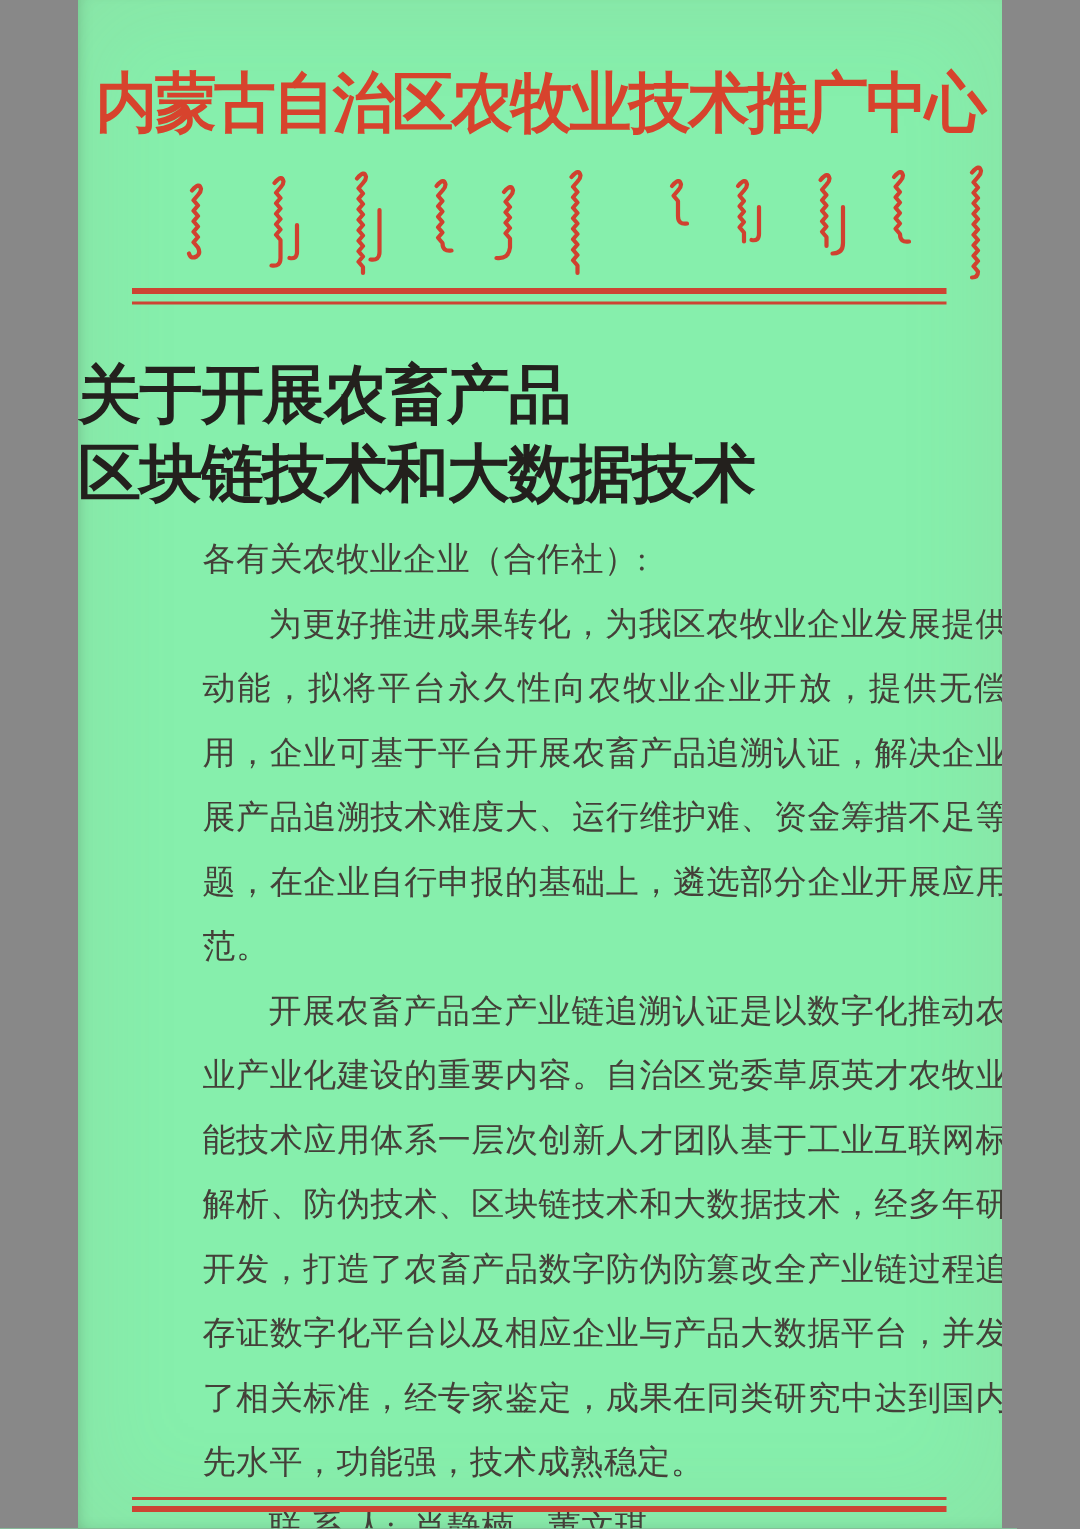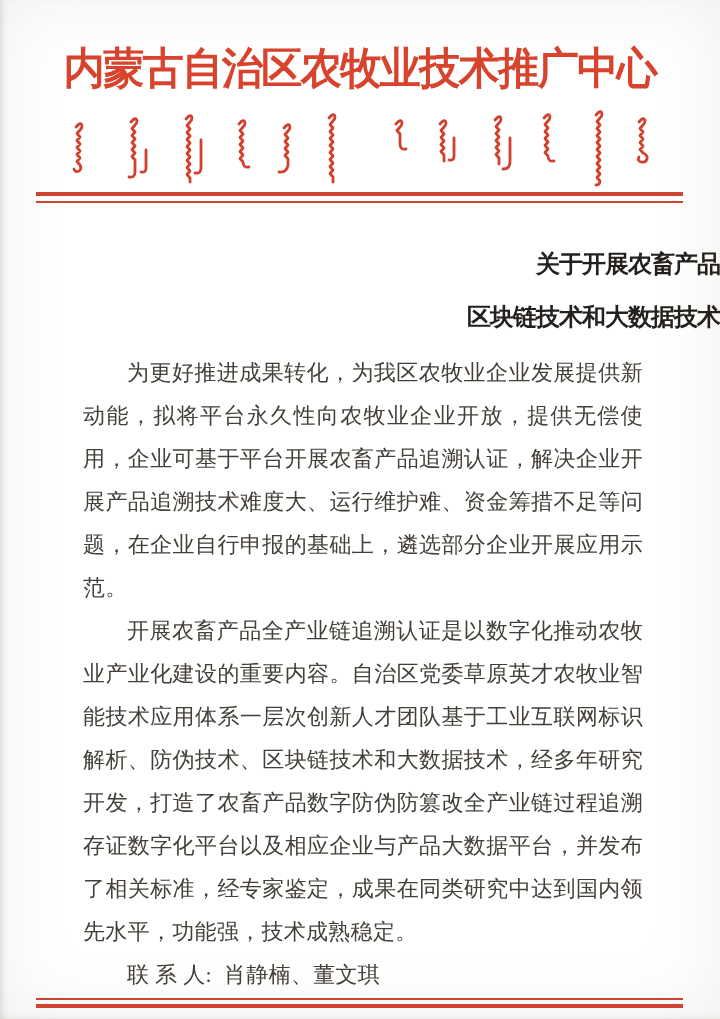--- a/index.html
+++ b/index.html
@@ -1,23 +1,23 @@
 <!DOCTYPE html>
 <html><head>
 <meta charset="utf-8">
 <style>
   html, body { margin: 0; padding: 0; }
   body { background: #888; }
 
   .page {
     position: relative;
-    width: 720px;
+    width: 616px;
     height: 1019px;
     margin: 0 auto;
-    background: #ffffff;
+    background: #86efac;
     overflow: hidden;
     font-family: "Liberation Serif", serif;
     box-shadow: inset 0 0 70px rgba(160,150,125,0.14),
                 inset 7px 0 10px -7px rgba(0,0,0,0.18),
                 inset 0 -6px 10px -7px rgba(0,0,0,0.10);
   }
 
   .org-name {
     position: absolute;
     top: 40px; left: 0; right: 0;
@@ -42,22 +42,22 @@
   .rule-top { top: 192px; }
   .rule-top .bar-thick { height: 4px; background: #cd4433; }
   .rule-top .bar-thin  { height: 2px; background: #cd4433; margin-top: 5px; }
   .rule-bottom { top: 998px; }
   .rule-bottom .bar-thin  { height: 2px; background: #cd4433; }
   .rule-bottom .bar-thick { height: 4px; background: #cd4433; margin-top: 4px; }
 
   .doc-title {
     position: absolute;
     top: 238px; left: 0; right: 0;
-    text-align: right;
-    font-size: 24px;
+    text-align: left;
+    font-size: 42px;
     font-weight: bold;
     letter-spacing: -1px;
     line-height: 53px;
     color: #23201d;
   }
 
   .doc-body {
     position: absolute;
     top: 351px; left: 83px;
     width: 560px;
@@ -102,20 +102,21 @@
     <div class="bar-thick"></div>
     <div class="bar-thin"></div>
   </div>
 
   <div class="doc-title">
     <div>关于开展农畜产品</div>
     <div>区块链技术和大数据技术</div>
   </div>
 
   <div class="doc-body">
+    <div class="salutation">各有关农牧业企业（合作社）:</div>
     <p>为更好推进成果转化，为我区农牧业企业发展提供新动能，拟将平台永久性向农牧业企业开放，提供无偿使用，企业可基于平台开展农畜产品追溯认证，解决企业开展产品追溯技术难度大、运行维护难、资金筹措不足等问题，在企业自行申报的基础上，遴选部分企业开展应用示范。</p>
     <p>开展农畜产品全产业链追溯认证是以数字化推动农牧业产业化建设的重要内容。自治区党委草原英才农牧业智能技术应用体系一层次创新人才团队基于工业互联网标识解析、防伪技术、区块链技术和大数据技术，经多年研究开发，打造了农畜产品数字防伪防篡改全产业链过程追溯存证数字化平台以及相应企业与产品大数据平台，并发布了相关标准，经专家鉴定，成果在同类研究中达到国内领先水平，功能强，技术成熟稳定。</p>
     <div class="contact-line">
       <span class="label">联 系 人:</span><span>肖静楠、董文琪</span>
     </div>
   </div>
 
   <div class="rule rule-bottom">
     <div class="bar-thin"></div>
     <div class="bar-thick"></div>

